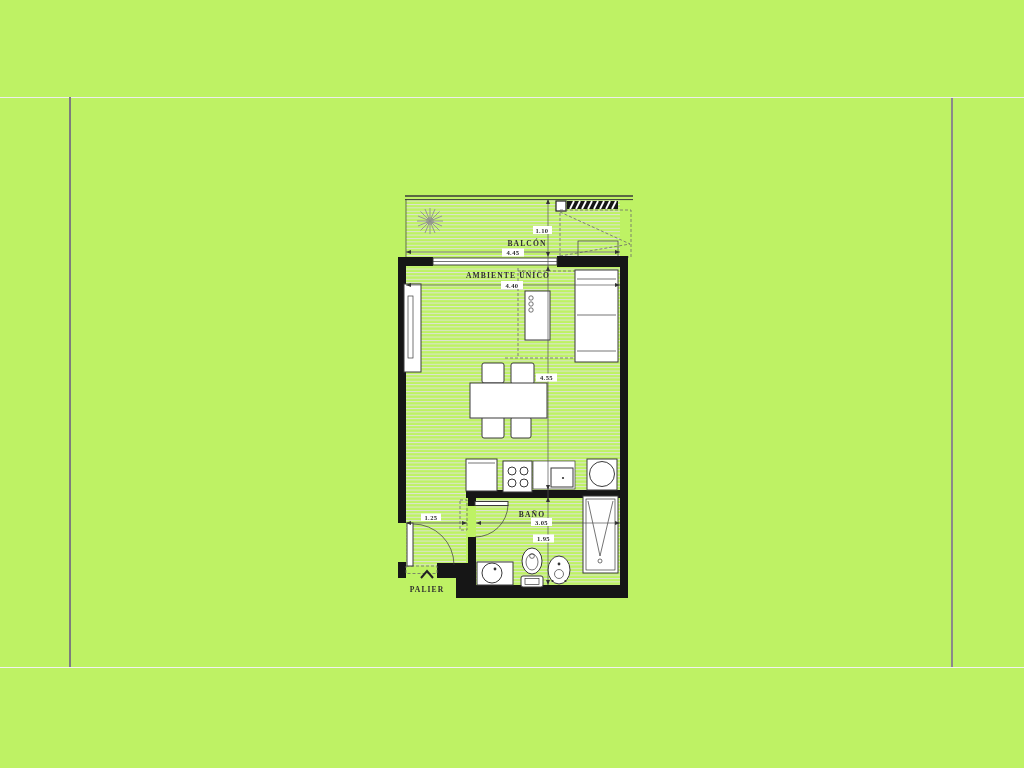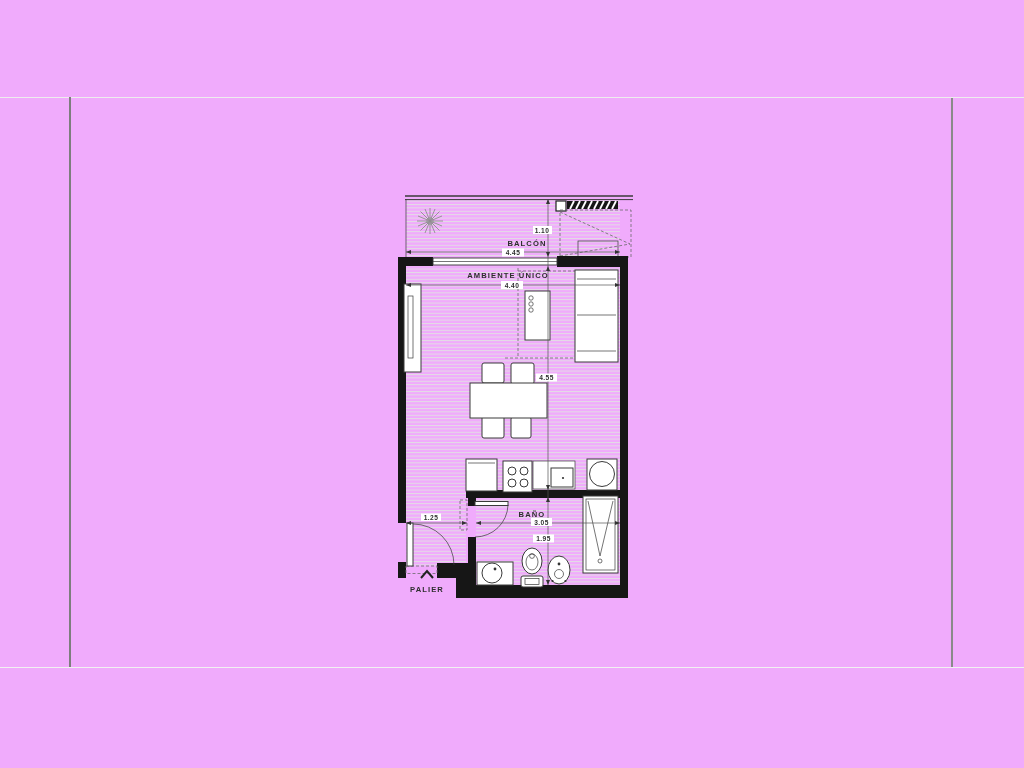--- a/index.html
+++ b/index.html
@@ -1,18 +1,18 @@
 <!DOCTYPE html>
 <html style="--wall: #161616; --line: #3a3a3a; --text: #2e2e2e;"><head>
 <meta charset="utf-8">
 <style>
   html,body{margin:0;padding:0;background:#ffffff;}
   .stage{
-    position:relative;width:1024px;height:768px;background:#f0abfc;overflow:hidden;
-    font-family:Liberation Sans, sans-serif;
+    position:relative;width:1024px;height:768px;background:#bef264;overflow:hidden;
+    font-family:Liberation Serif, serif;
   }
   .frame-line{position:absolute;background:#ededed;}
   .frame-top{left:0;top:97px;width:1024px;height:1px;}
   .frame-bottom{left:0;top:667px;width:1024px;height:1px;background:#f1f1f1;}
   .frame-left{left:69px;top:97px;width:2px;height:570px;background:#7d7d7d;}
   .frame-right{left:951px;top:98px;width:2px;height:569px;background:#8a8a8a;}
   .floorplan{position:absolute;left:390px;top:188px;width:252px;height:418px;}
 
   
   .wall{fill:var(--wall,#161616);stroke:none;}

